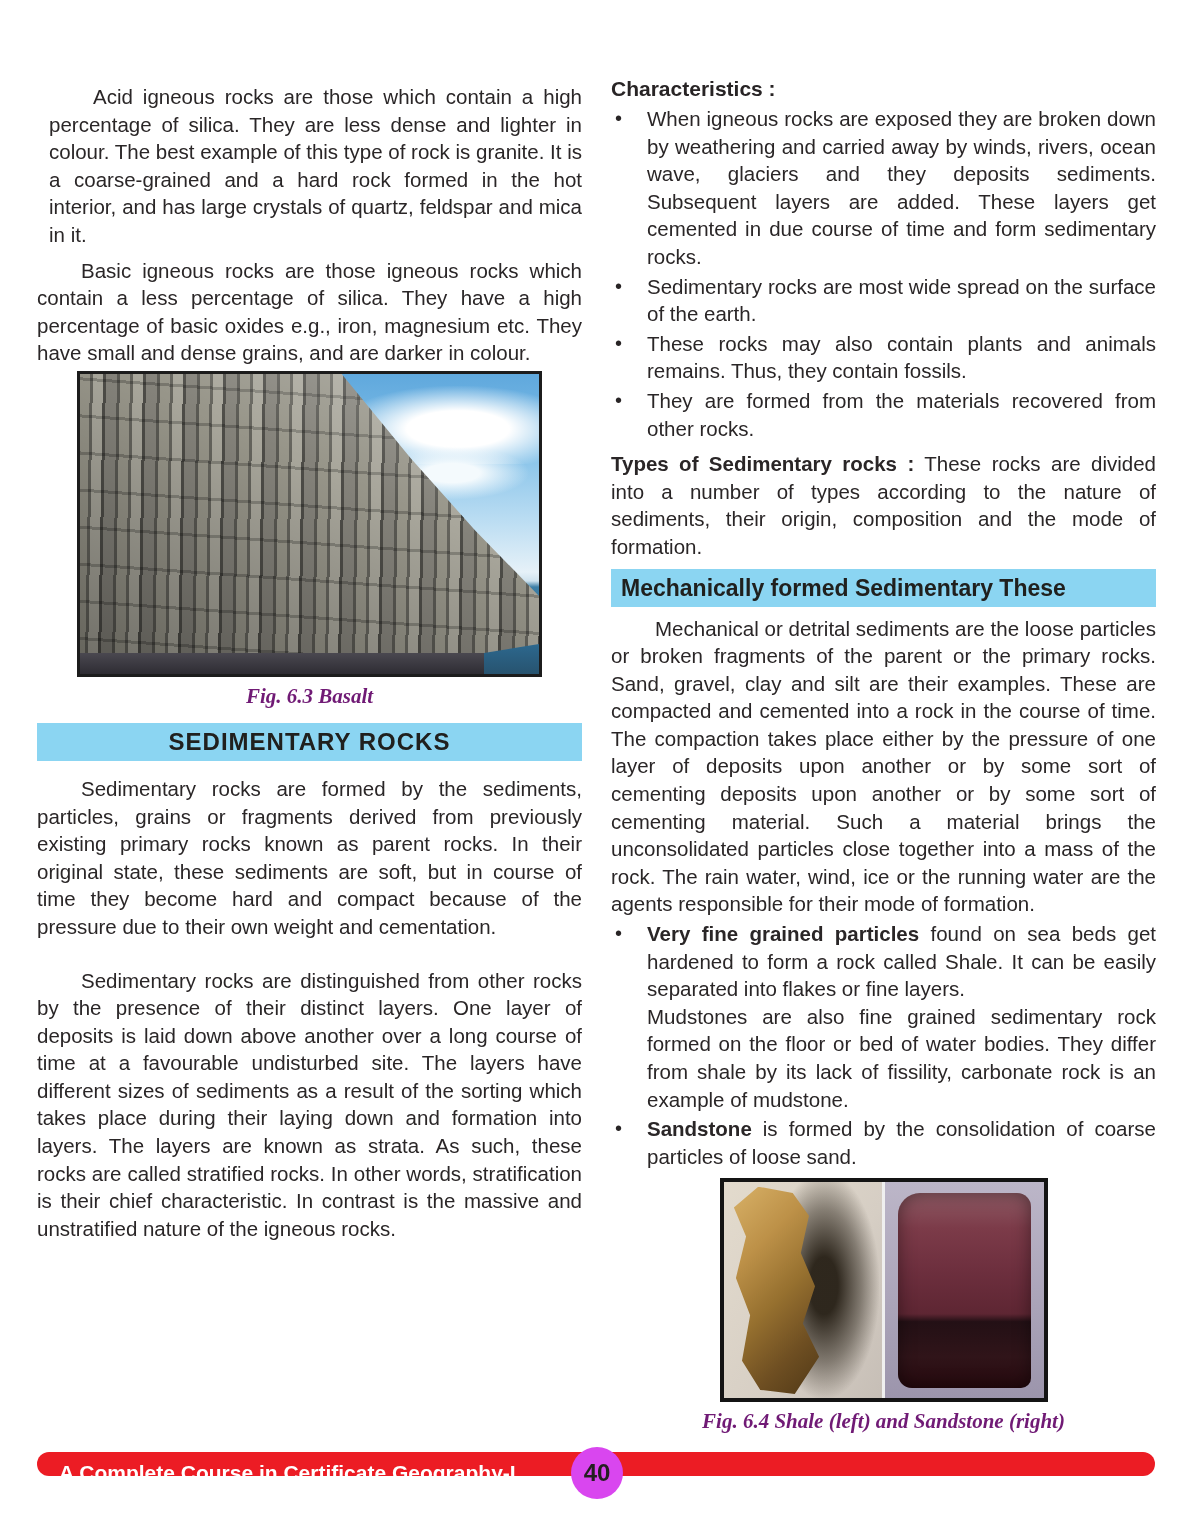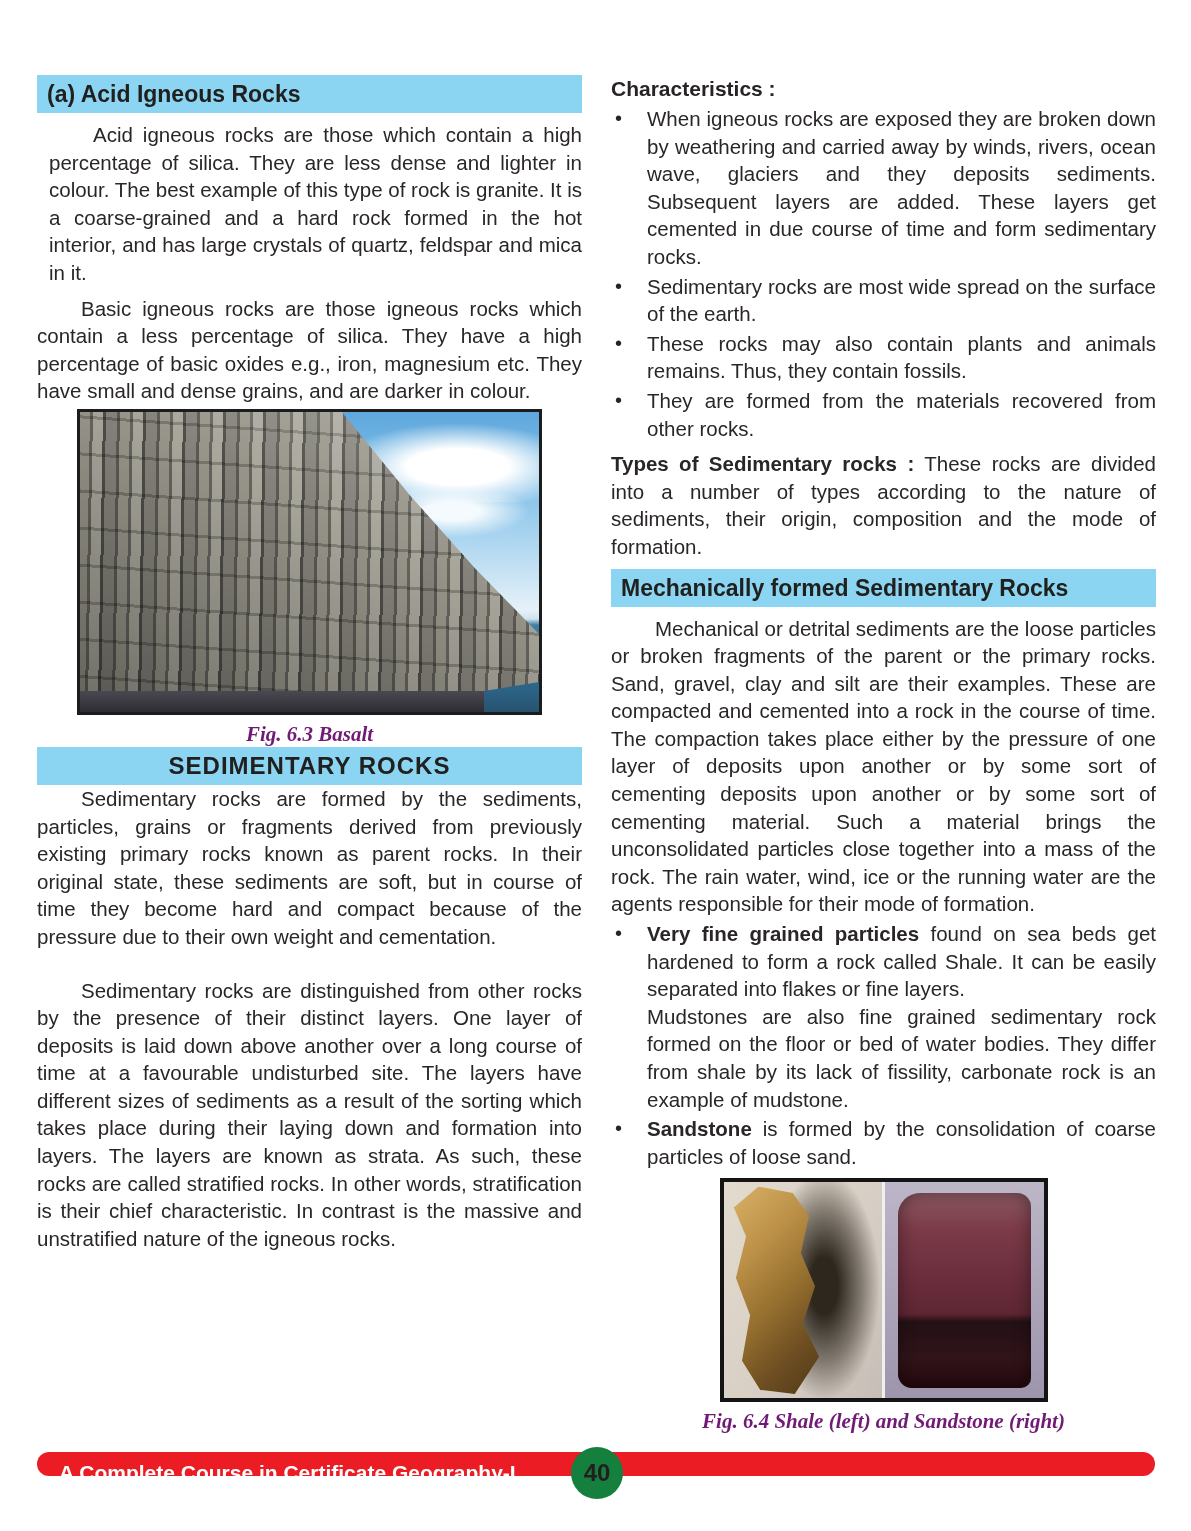--- a/index.html
+++ b/index.html
@@ -15,21 +15,21 @@
   .hbar {
     background:#8bd5f2; height:38px; line-height:38px;
     font-size:23px; font-weight:bold; color:#20201e; padding-left:10px;
   }
   .hbar.center { text-align:center; padding-left:0; letter-spacing:1px; font-size:24px; }
 
   .body {
     font-size:20.5px; line-height:27.6px; text-align:justify; color:#2a2627;
   }
   .indent { text-indent:44px; }
-  .mt1 { margin-top:8px; }  .mt2 { }  .mt3 { margin-top:26px; }
+  .mt1 { margin-top:8px; }  .mt2 { margin-top:14px; }  .mt3 { margin-top:26px; }
   .mb1 { margin-bottom:8px;margin-left:12px; }
 
   .subhead { font-size:21px; font-weight:bold; line-height:28px; }
 
   .bullet-item { display:flex; margin-top:2px; }
   .marker { flex:0 0 36px; font-size:20px; line-height:27.6px; padding-left:4px; }
   .bullet-text { flex:1; }
   .cont { margin-left:36px; }
 
   .fig { text-align:center; }
@@ -83,32 +83,31 @@
   .footer-bar {
     position:absolute; left:37px; top:1452px; width:1118px; height:24px;
     background:#ec1c24; border-radius:12px;
   }
   .footer-title {
     position:absolute; left:22px; top:0; height:41px; line-height:41px;
     color:#ffffff; font-weight:bold; font-size:21px;
   }
   .page-badge {
     position:absolute; left:534px; top:-5px; width:52px; height:52px;
-    background:#15803d; border-radius:50%;
+    background:#d946ef; border-radius:50%;
     display:flex; align-items:center; justify-content:center;
     font-weight:bold; font-size:24px; color:#231f20;
   }
 </style>
 </head>
 <body>
 
 <div class="page">
 
   <div class="col col-left">
-    <div class="hbar">(a) Acid Igneous Rocks</div>
     <p class="body indent mt1 mb1">Acid igneous rocks are those which contain a high percentage of silica. They are less dense and lighter in colour. The best example of this type of rock is granite. It is a coarse-grained and a hard rock formed in the hot interior, and has large crystals of quartz, feldspar and mica in it.</p>
 
     <p class="body indent mt1">Basic igneous rocks are those igneous rocks which contain a less percentage of silica. They have a high percentage of basic oxides e.g., iron, magnesium etc. They have small and dense grains, and are darker in colour.</p>
 
     <figure class="fig">
       <div class="basalt-photo">
         <span class="cloud c1"></span>
         <span class="cloud c2"></span>
         <div class="cliff"></div>
         <div class="gravel"></div>
@@ -136,21 +135,21 @@
       <span class="marker">•</span>
       <p class="body bullet-text">These rocks may also contain plants and animals remains. Thus, they contain fossils.</p>
     </div>
     <div class="bullet-item">
       <span class="marker">•</span>
       <p class="body bullet-text">They are formed from the materials recovered from other rocks.</p>
     </div>
 
     <p class="body mt1"><b>Types of Sedimentary rocks :</b><span> These rocks are divided into a number of types according to the nature of sediments, their origin, composition and the mode of formation.</span></p>
 
-    <div class="hbar mt1">Mechanically formed Sedimentary Rocks</div>
+    <div class="hbar mt1">Mechanically formed Sedimentary These</div>
     <p class="body indent mt1">Mechanical or detrital sediments are the loose particles or broken fragments of the parent or the primary rocks. Sand, gravel, clay and silt are their examples. These are compacted and cemented into a rock in the course of time. The compaction takes place either by the pressure of one layer of deposits upon another or by some sort of cementing deposits upon another or by some sort of cementing material. Such a material brings the unconsolidated particles close together into a mass of the rock. The rain water, wind, ice or the running water are the agents responsible for their mode of formation.</p>
 
     <div class="bullet-item mt1">
       <span class="marker">•</span>
       <p class="body bullet-text"><b>Very fine grained particles</b><span> found on sea beds get hardened to form a rock called Shale. It can be easily separated into flakes or fine layers.</span></p>
     </div>
     <p class="body cont">Mudstones are also fine grained sedimentary rock formed on the floor or bed of water bodies. They differ from shale by its lack of fissility, carbonate rock is an example of mudstone.</p>
 
     <div class="bullet-item mt1">
       <span class="marker">•</span>

